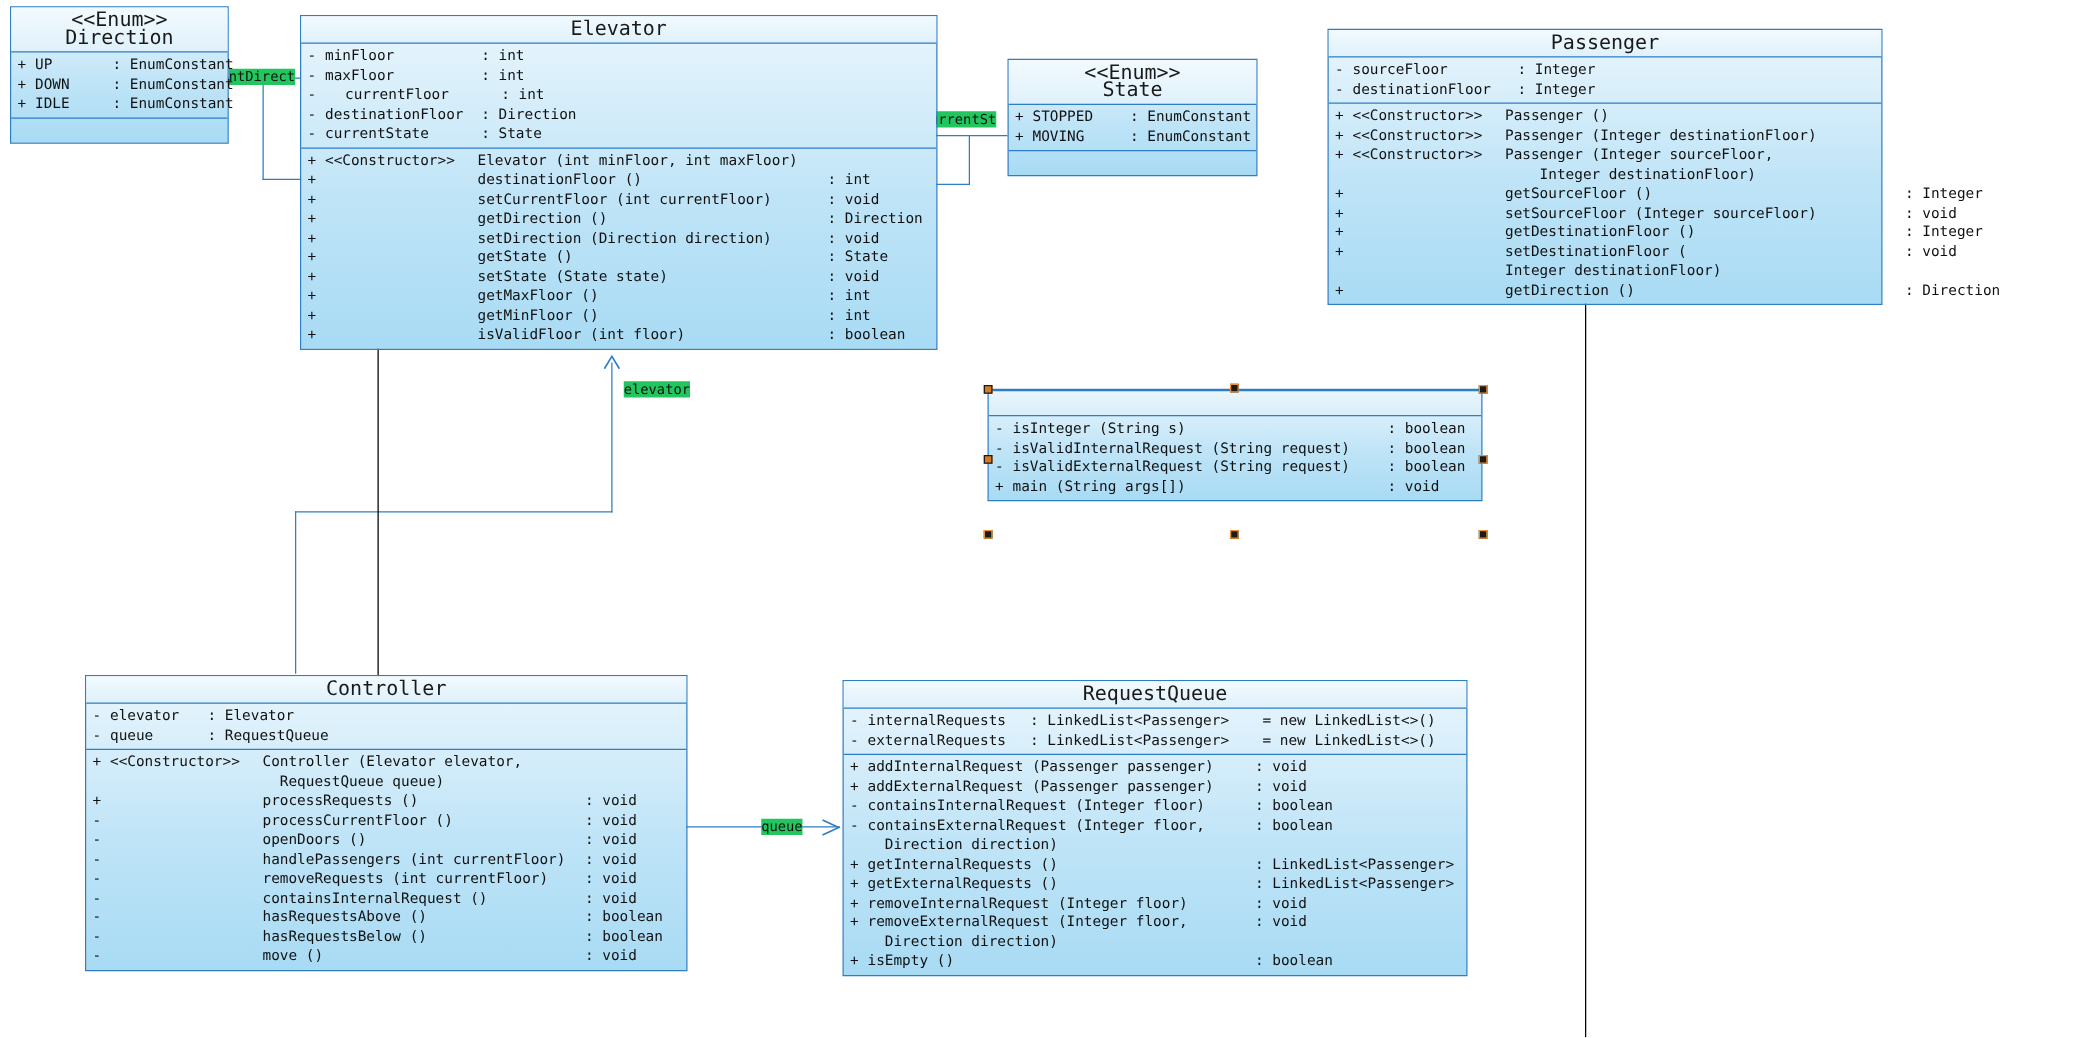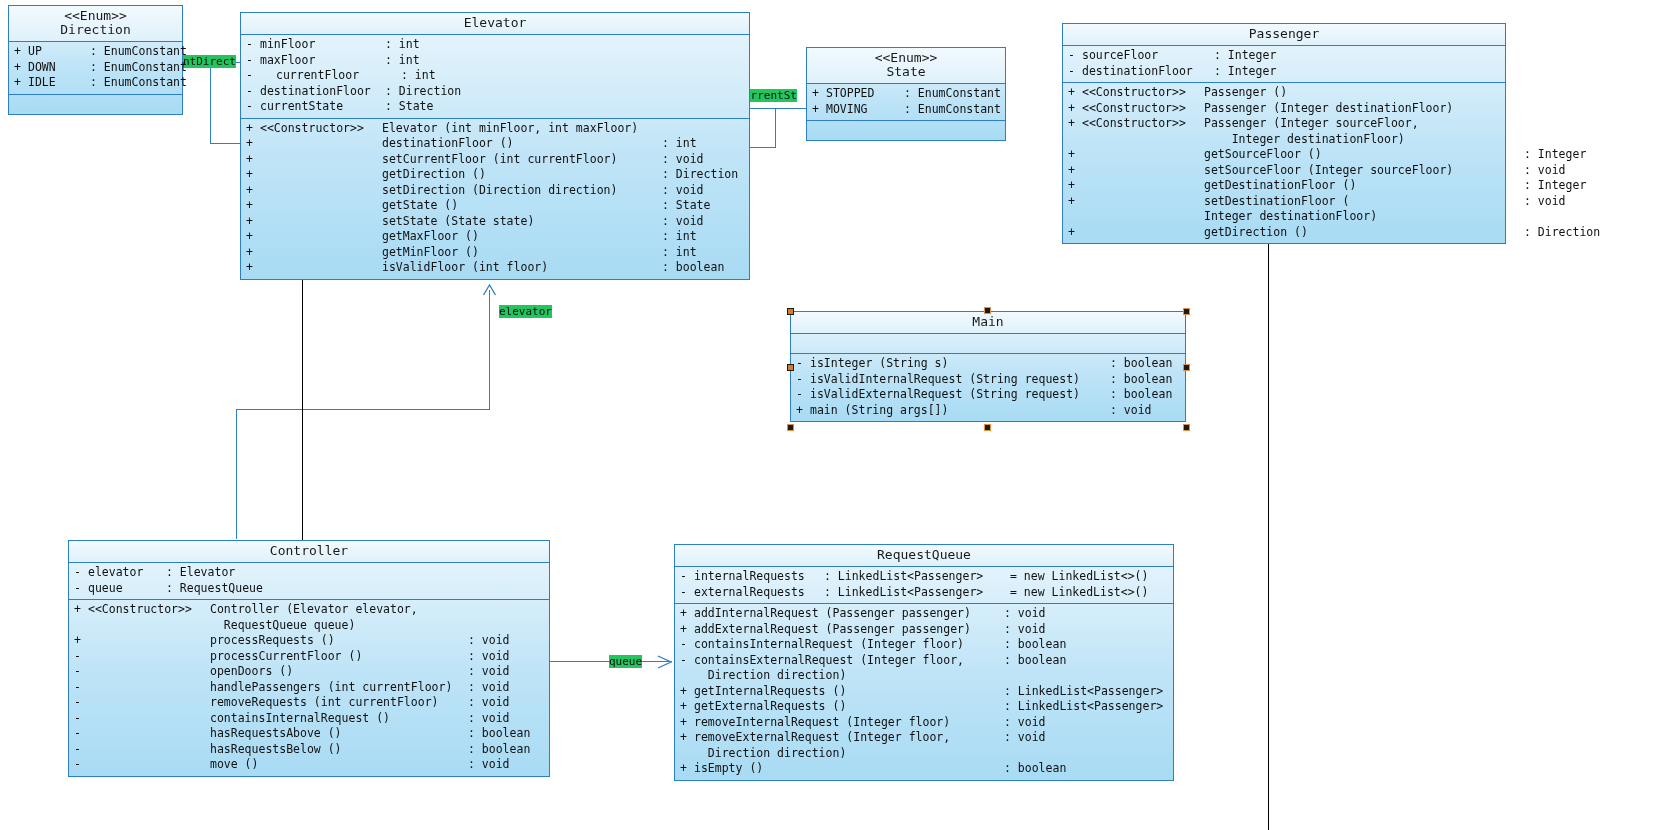--- a/index.html
+++ b/index.html
@@ -19,21 +19,21 @@
   
   .umlbox {
     position: absolute;
     border: 1px solid #2e7ec4;
     background: linear-gradient(180deg, #eaf6fd 0%, #bfe4f7 55%, #a8dbf4 100%);
     box-sizing: border-box;
     z-index: 5;
   }
   .uml-title {
     text-align: center;
-    font-size: 13px;
+    font-size: 16px;
     color: #1a1a1a;
     padding: 3px 2px 4px 2px;
     line-height: 14px;
     background: linear-gradient(180deg, #f2fafe 0%, #dff1fb 100%);
   }
   .uml-title .stereo { display: block; }
   .uml-sep {
     border-top: 1px solid #2e7ec4;
   }
   .uml-section {
@@ -202,23 +202,20 @@
         <div class="row"><span class="vis">+</span><span class="stereocol" style="flex: 0 0 122px;"></span><span class="sig" style="flex: 0 0 320px;">getSourceFloor ()</span><span class="typ">: Integer</span></div>
         <div class="row"><span class="vis">+</span><span class="stereocol" style="flex: 0 0 122px;"></span><span class="sig" style="flex: 0 0 320px;">setSourceFloor (Integer sourceFloor)</span><span class="typ">: void</span></div>
         <div class="row"><span class="vis">+</span><span class="stereocol" style="flex: 0 0 122px;"></span><span class="sig" style="flex: 0 0 320px;">getDestinationFloor ()</span><span class="typ">: Integer</span></div>
         <div class="row"><span class="vis">+</span><span class="stereocol" style="flex: 0 0 122px;"></span><span class="sig" style="flex: 0 0 320px;">setDestinationFloor (
 Integer destinationFloor)</span><span class="typ">: void</span></div>
         <div class="row"><span class="vis">+</span><span class="stereocol" style="flex: 0 0 122px;"></span><span class="sig" style="flex: 0 0 320px;">getDirection ()</span><span class="typ">: Direction</span></div>
       </div>
   </div>
 
   <div class="umlbox" style="left:790px; top:311px; width:396px;">
-    <div class="uml-title">
-      <span class="nm">Main</span>
-    </div>
     <div class="uml-sep"></div>
     <div class="uml-section empty" id="attrs-main"></div>
     <div class="uml-sep"></div>
     <div class="uml-section" id="ops-main">
         <div class="row"><span class="vis">-</span><span class="sig" style="flex: 0 0 300px;">isInteger (String s)</span><span class="typ">: boolean</span></div>
         <div class="row"><span class="vis">-</span><span class="sig" style="flex: 0 0 300px;">isValidInternalRequest (String request)</span><span class="typ">: boolean</span></div>
         <div class="row"><span class="vis">-</span><span class="sig" style="flex: 0 0 300px;">isValidExternalRequest (String request)</span><span class="typ">: boolean</span></div>
         <div class="row"><span class="vis">+</span><span class="sig" style="flex: 0 0 300px;">main (String args[])</span><span class="typ">: void</span></div>
       </div>
   </div>

